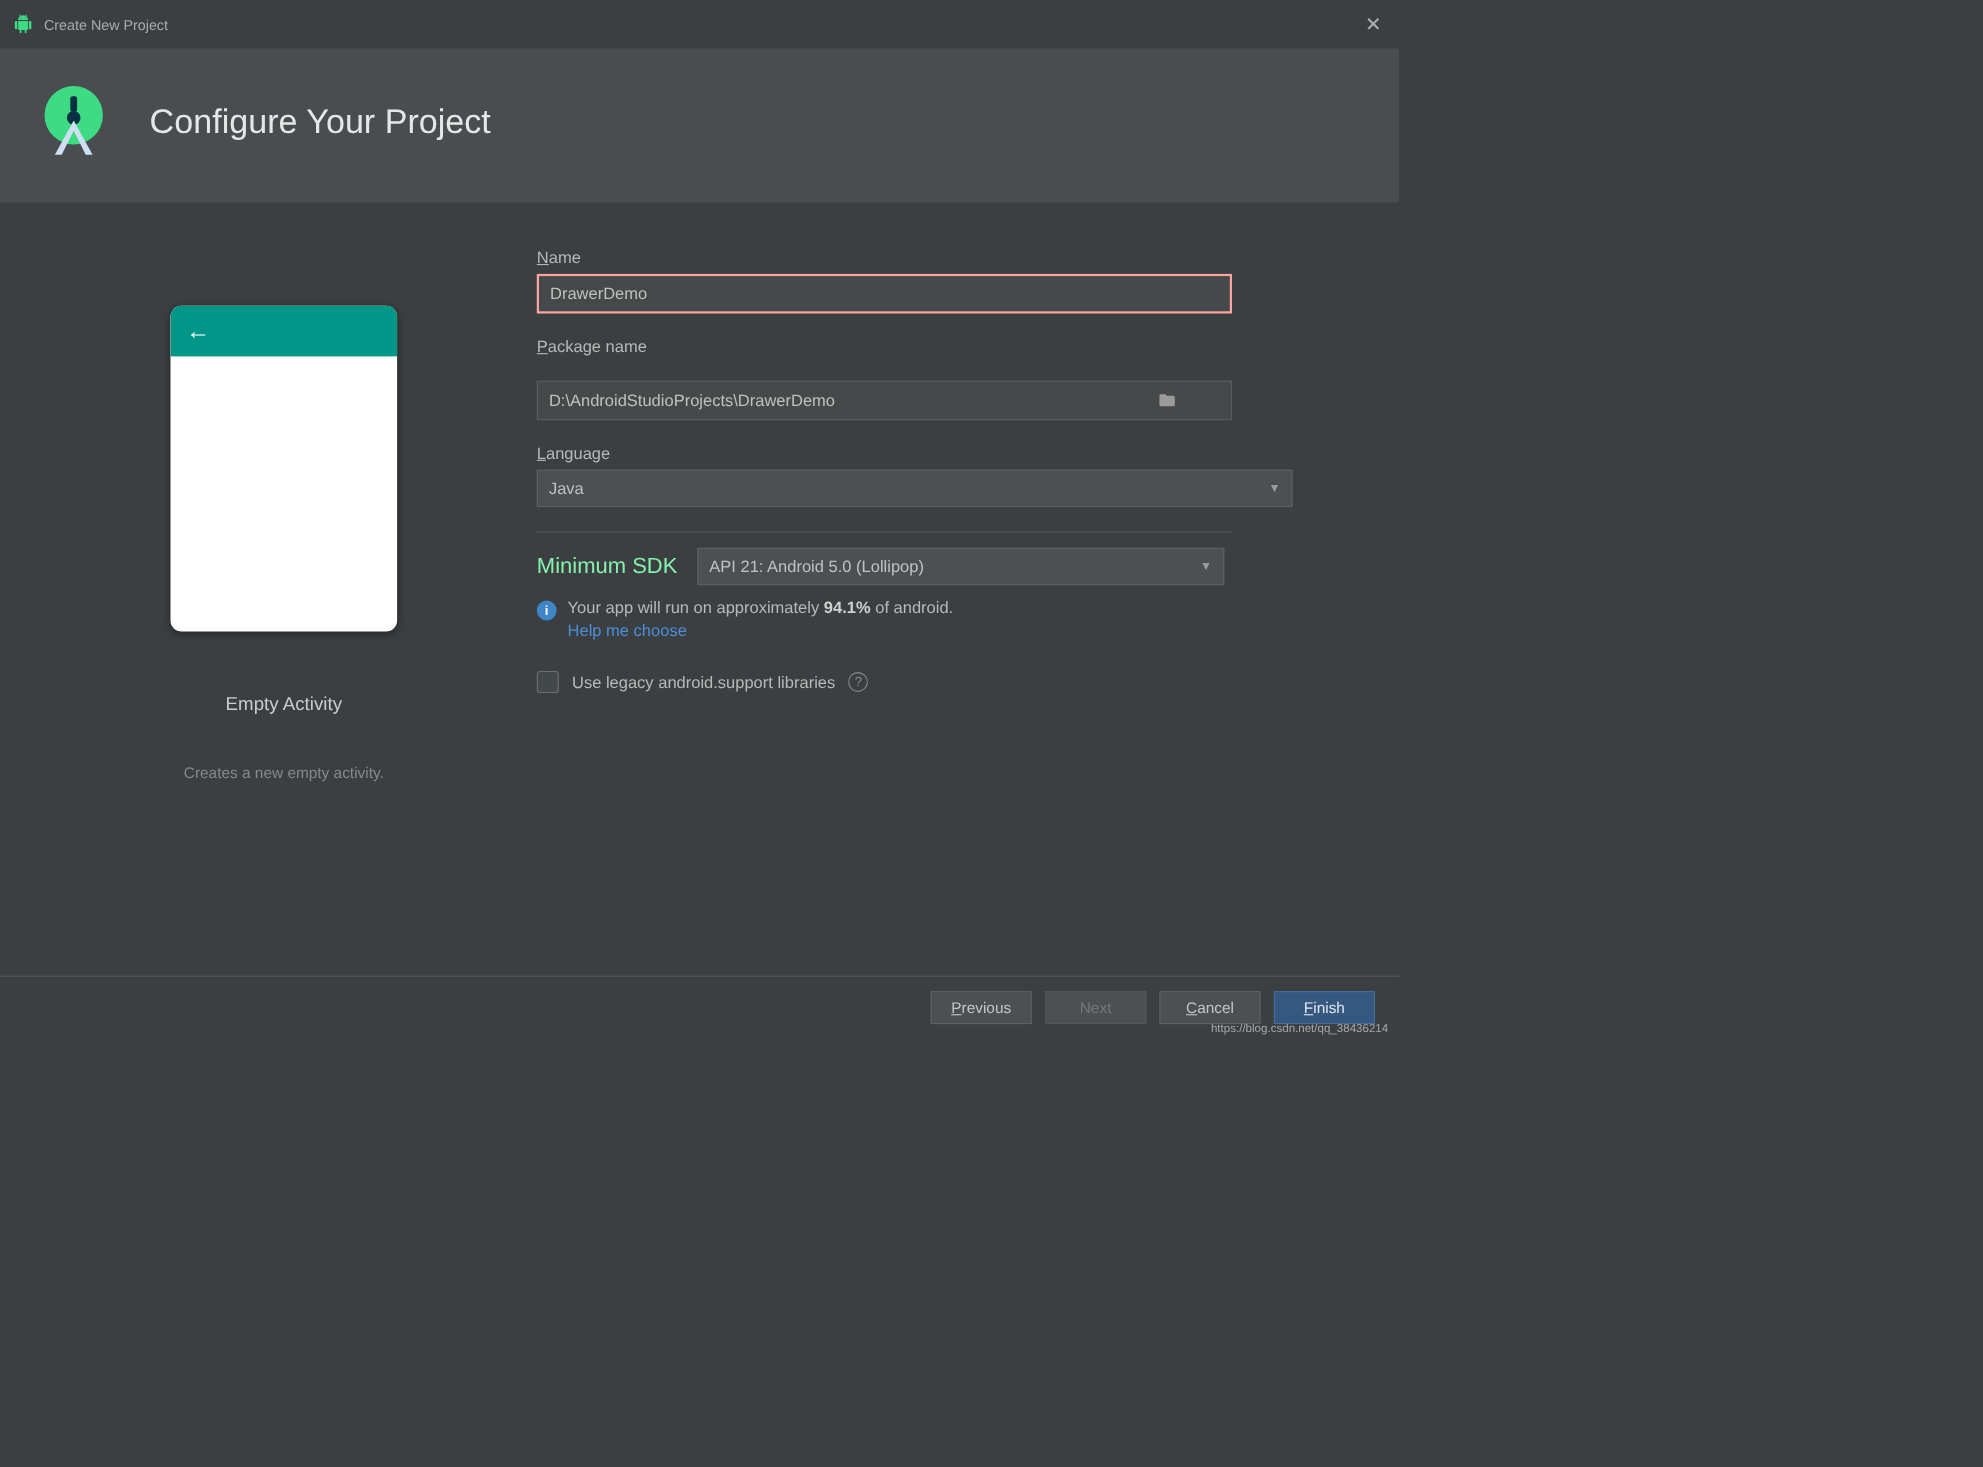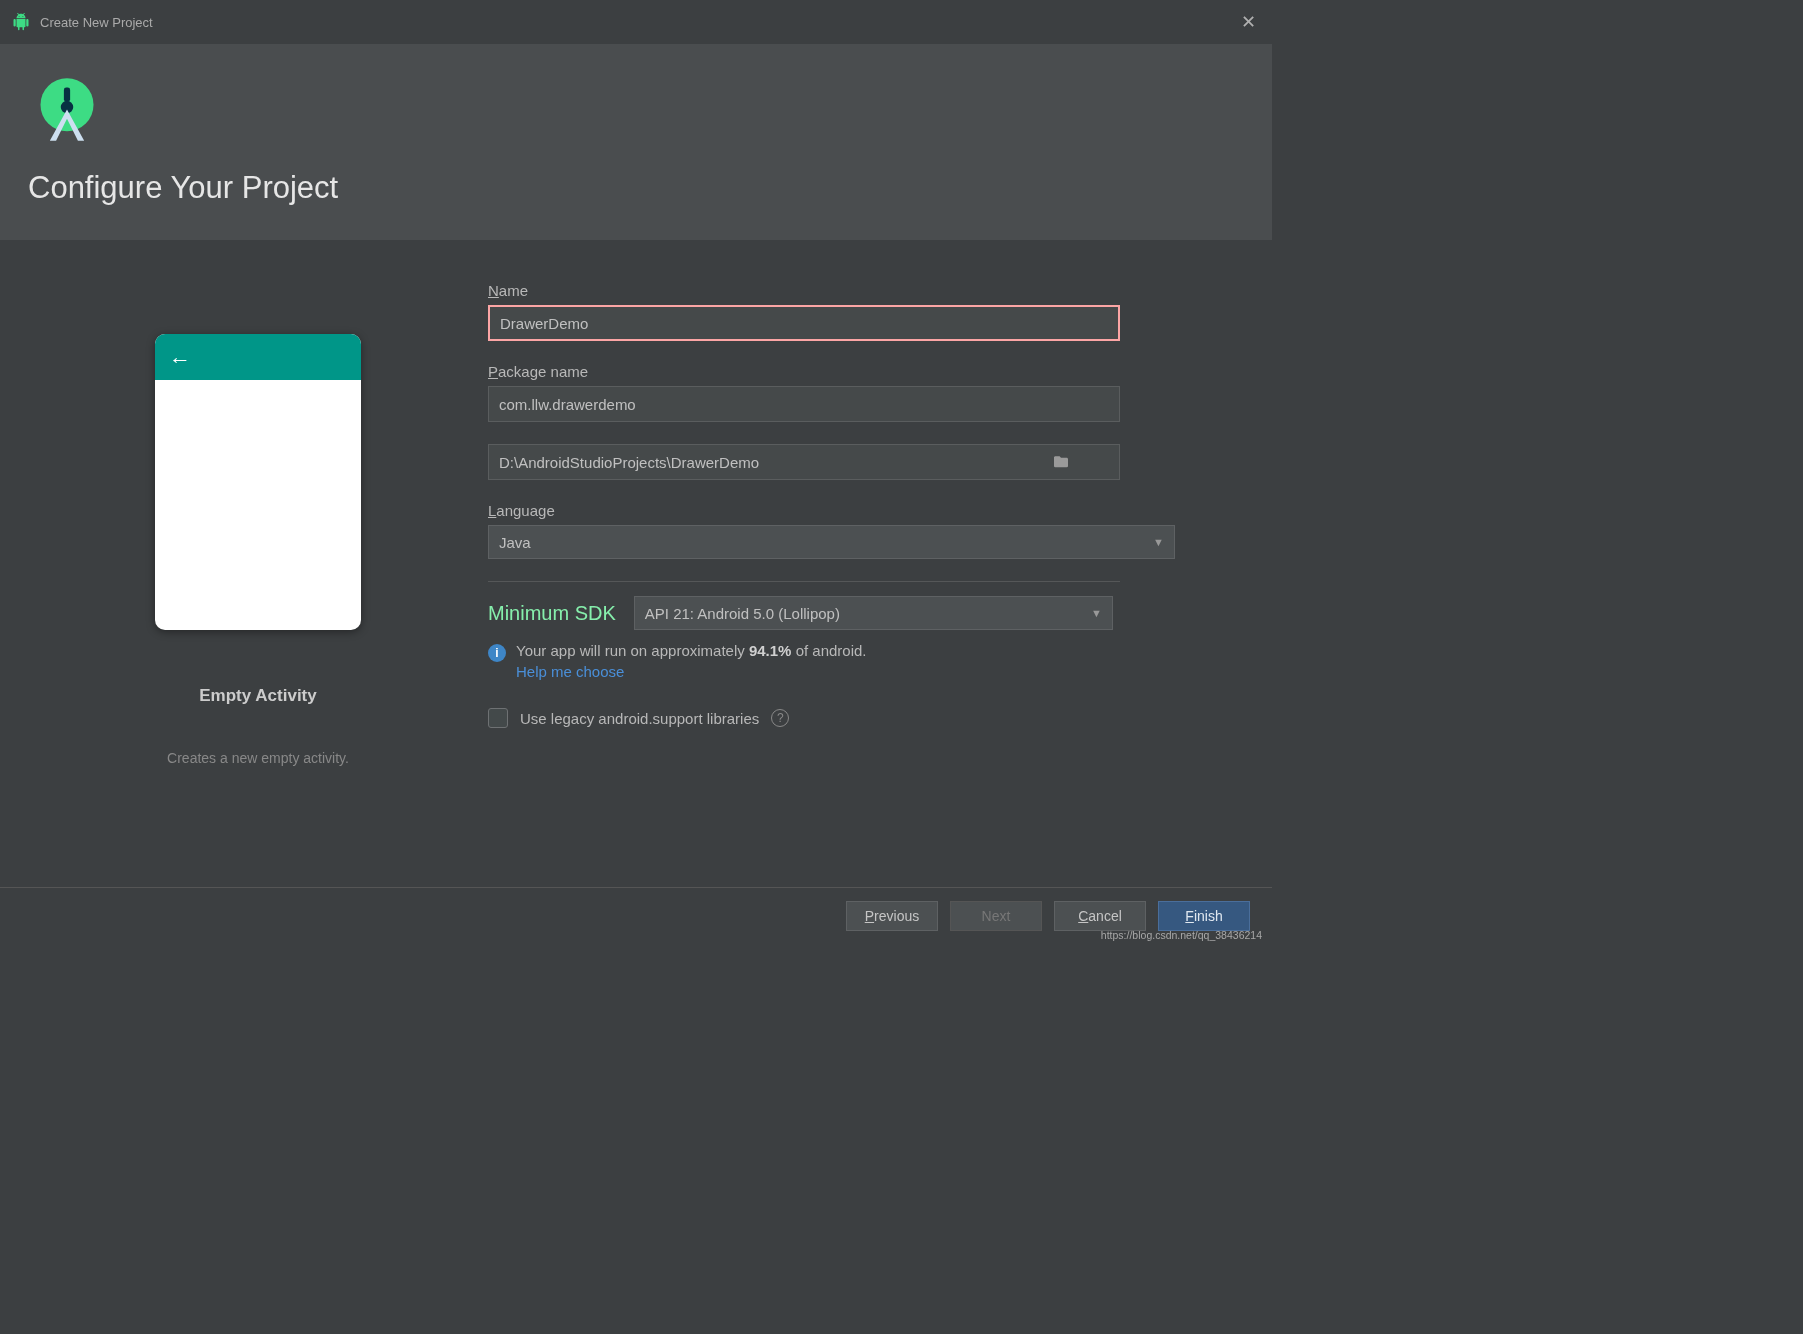--- a/index.html
+++ b/index.html
@@ -20,22 +20,22 @@
       background: #3c3f41;
       padding: 0 12px;
     }
     .titlebar-icon { width: 18px; height: 18px; margin-right: 10px; }
     .titlebar-text { color: #aaaaaa; font-size: 13px; flex: 1; }
     .close-btn { color: #b0b0b0; font-size: 18px; cursor: pointer; padding: 0 4px; }
     .header {
       background: #4a4d4f;
       padding: 28px 28px 34px 28px;
       display: flex;
-      gap: 20px;
-      flex-direction: column;
+      align-items: center;
+      gap: 30px;
     }
     .header-icon { width: 78px; height: 78px; }
     .header-title { color: #e6e6e6; font-size: 31px; font-weight: 400; }
     .content {
       display: flex;
       padding: 40px 28px 20px 28px;
       gap: 0;
     }
     .left-panel {
       width: 460px;
@@ -53,21 +53,21 @@
       overflow: hidden;
     }
     .phone-appbar {
       height: 46px;
       background: #009688;
       display: flex;
       align-items: center;
       padding-left: 14px;
     }
     .phone-back { color: #ffffff; font-size: 22px; }
-    .preview-title { color: #cccccc; font-size: 17px; margin-top: 56px; font-weight: bold; }
+    .preview-title { color: #cccccc; font-size: 17px; margin-top: 56px; }
     .preview-sub { color: #888888; font-size: 14px; margin-top: 44px; }
     .form-panel { flex: 1; min-width: 0; padding-top: 2px; }
     .field { margin-bottom: 22px; }
     .label { color: #b8b8b8; font-size: 15px; margin-bottom: 6px; display: block; }
     .underline-letter { text-decoration: underline; }
     .text-input {
       width: 632px;
       height: 36px;
       background: #45494a;
       border: 1px solid #5a5d5e;
@@ -179,21 +179,20 @@
   </div>
 
   <div class="form-panel">
     <div class="field">
       <label class="label"><span class="underline-letter">N</span><span>ame</span></label>
       <input class="text-input focused" type="text" value="DrawerDemo" style="">
     </div>
 
     <div class="field">
       <label class="label"><span class="underline-letter">P</span>ackage name</label>
-      <input class="text-input" type="text" value="com.llw.drawerdemo" style="">
     </div>
 
     <div class="field">
       <div class="input-wrap">
         <input class="text-input" type="text" value="D:\AndroidStudioProjects\DrawerDemo" style="">
         <span class="browse-btn">
           <svg width="18" height="14" viewBox="0 0 24 20">
               <path fill="#9a9a9a" d="M10 4H4c-1.1 0-2 .9-2 2v12c0 1.1.9 2 2 2h16c1.1 0 2-.9 2-2V8c0-1.1-.9-2-2-2h-8l-2-2z"></path>
             </svg>
         </span>

